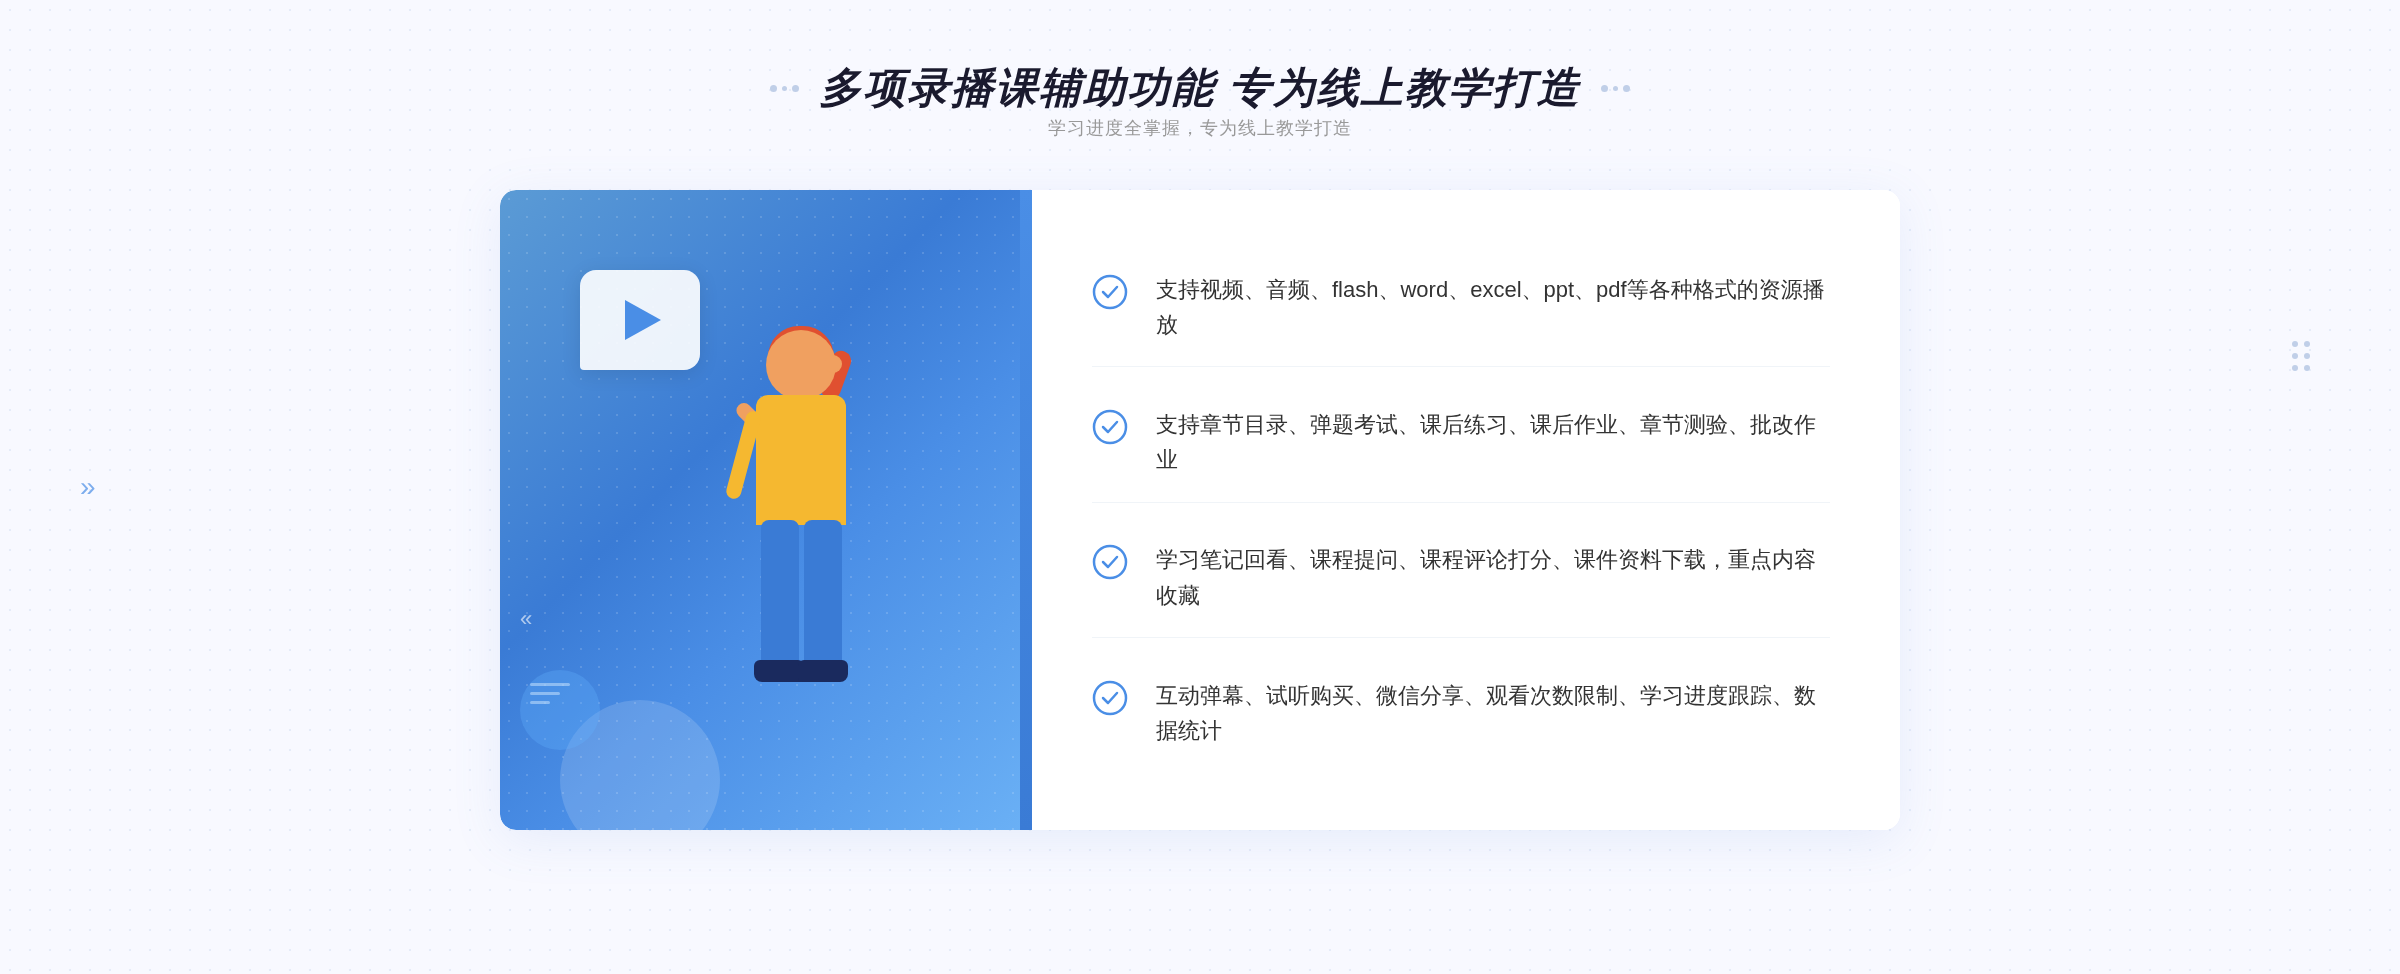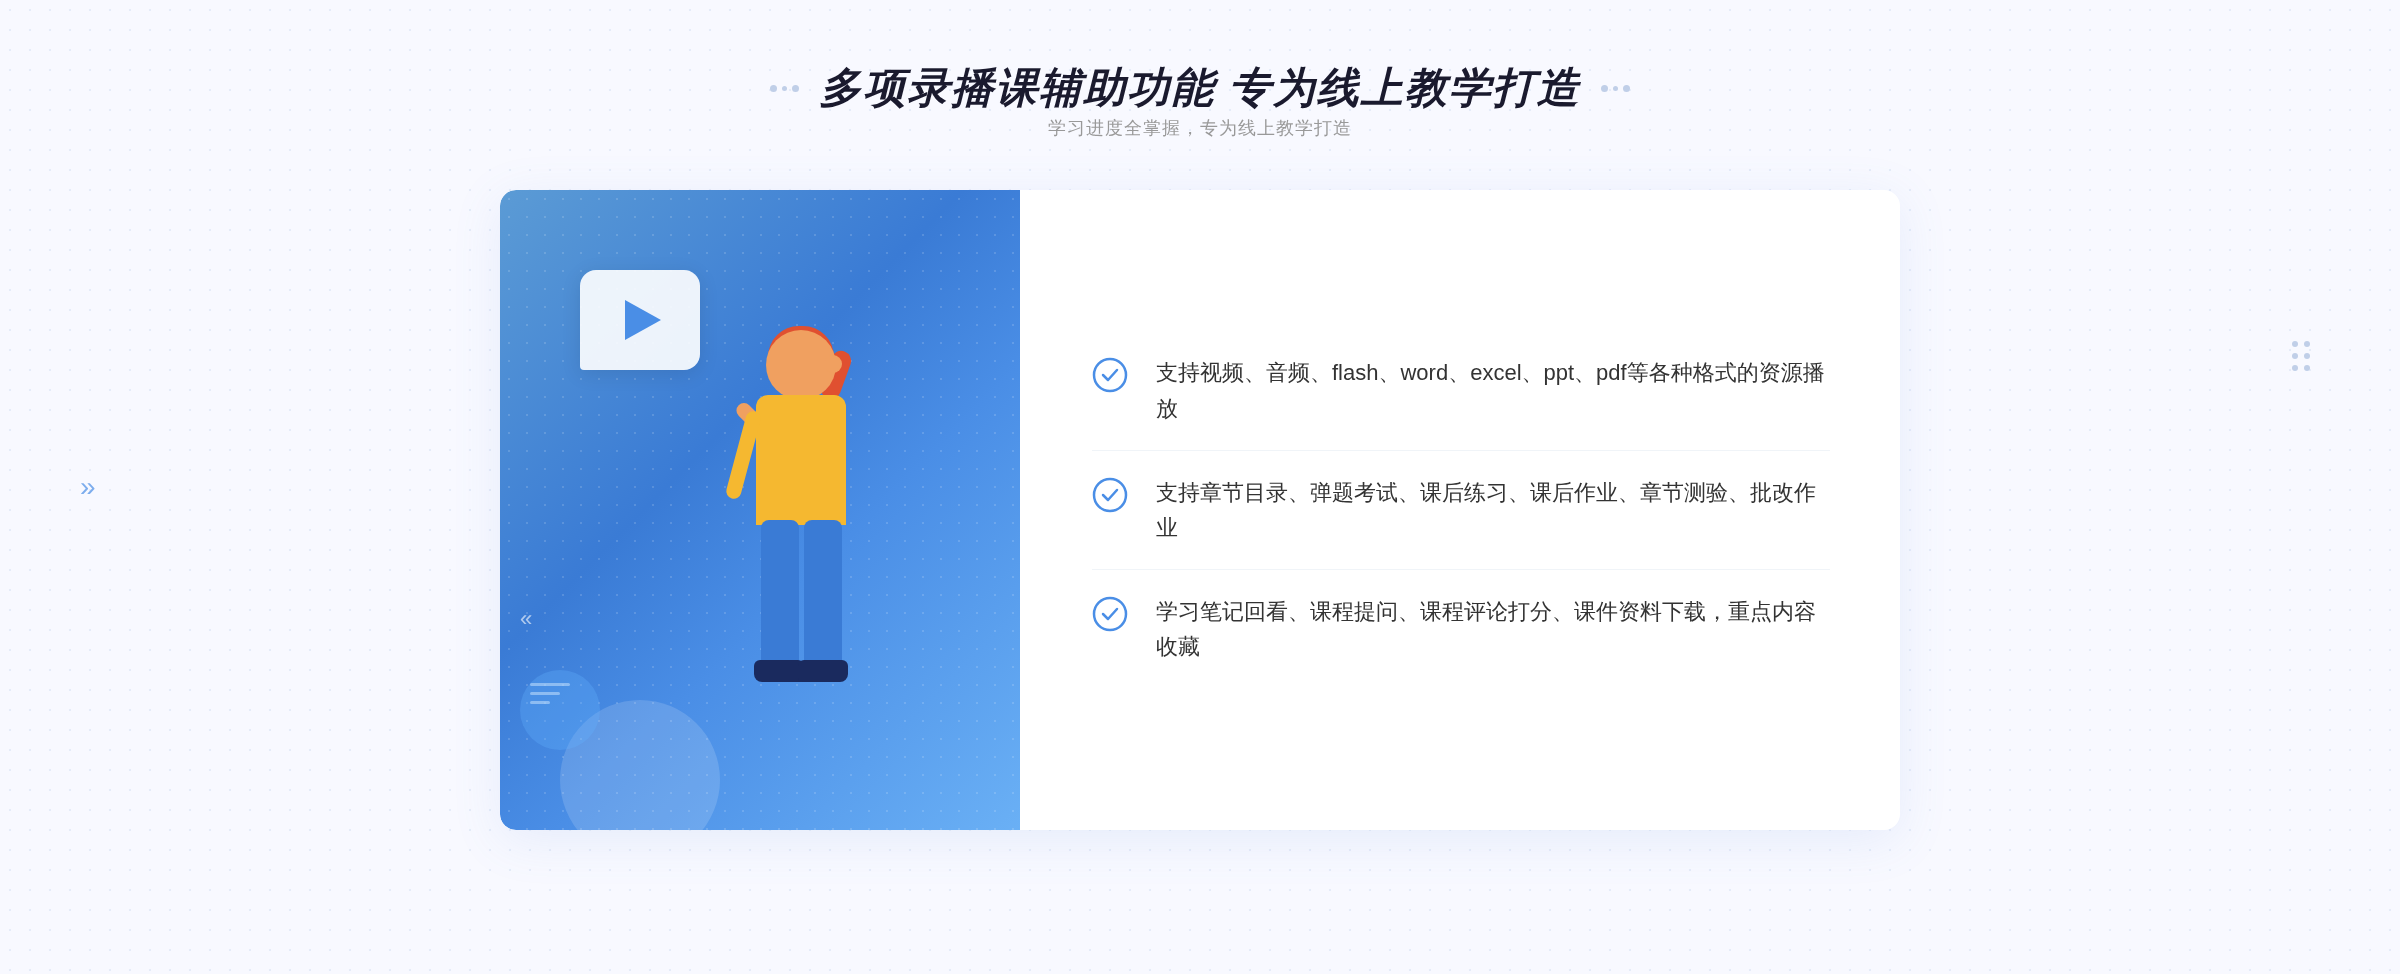--- a/index.html
+++ b/index.html
@@ -331,21 +331,20 @@
       width: 50px;
       height: 22px;
       background: #1a2a5e;
       border-radius: 6px 6px 8px 4px;
     }
 
     
     .right-panel-wrapper {
       display: flex;
       flex: 1;
-      align-items: center;
     }
 
     .accent-bar {
       width: 12px;
       background: linear-gradient(180deg, #4a8ee6 0%, #3a7bd5 100%);
       flex-shrink: 0;
     }
 
     
     .right-panel {
@@ -536,19 +535,28 @@
         <div class="feature-item">
           <div class="check-icon">
             <svg viewBox="0 0 36 36" fill="none" xmlns="http://www.w3.org/2000/svg">
               <circle cx="18" cy="18" r="16" stroke="#4a8ee6" stroke-width="2.5" fill="none"></circle>
               <polyline points="11,18 16,23 25,13" stroke="#4a8ee6" stroke-width="2.5" stroke-linecap="round" stroke-linejoin="round" fill="none"></polyline>
             </svg>
           </div>
           <span class="feature-text">学习笔记回看、课程提问、课程评论打分、课件资料下载，重点内容收藏</span>
         </div>
 
+        <div class="feature-item">
+          <div class="check-icon">
+            <svg viewBox="0 0 36 36" fill="none" xmlns="http://www.w3.org/2000/svg">
+              <circle cx="18" cy="18" r="16" stroke="#4a8ee6" stroke-width="2.5" fill="none"></circle>
+              <polyline points="11,18 16,23 25,13" stroke="#4a8ee6" stroke-width="2.5" stroke-linecap="round" stroke-linejoin="round" fill="none"></polyline>
+            </svg>
+          </div>
+          <span class="feature-text">互动弹幕、试听购买、微信分享、观看次数限制、学习进度跟踪、数据统计</span>
+        </div>
 
       </div>
     </div>
 
   </div>
 
 </div>
 
 </body></html>

